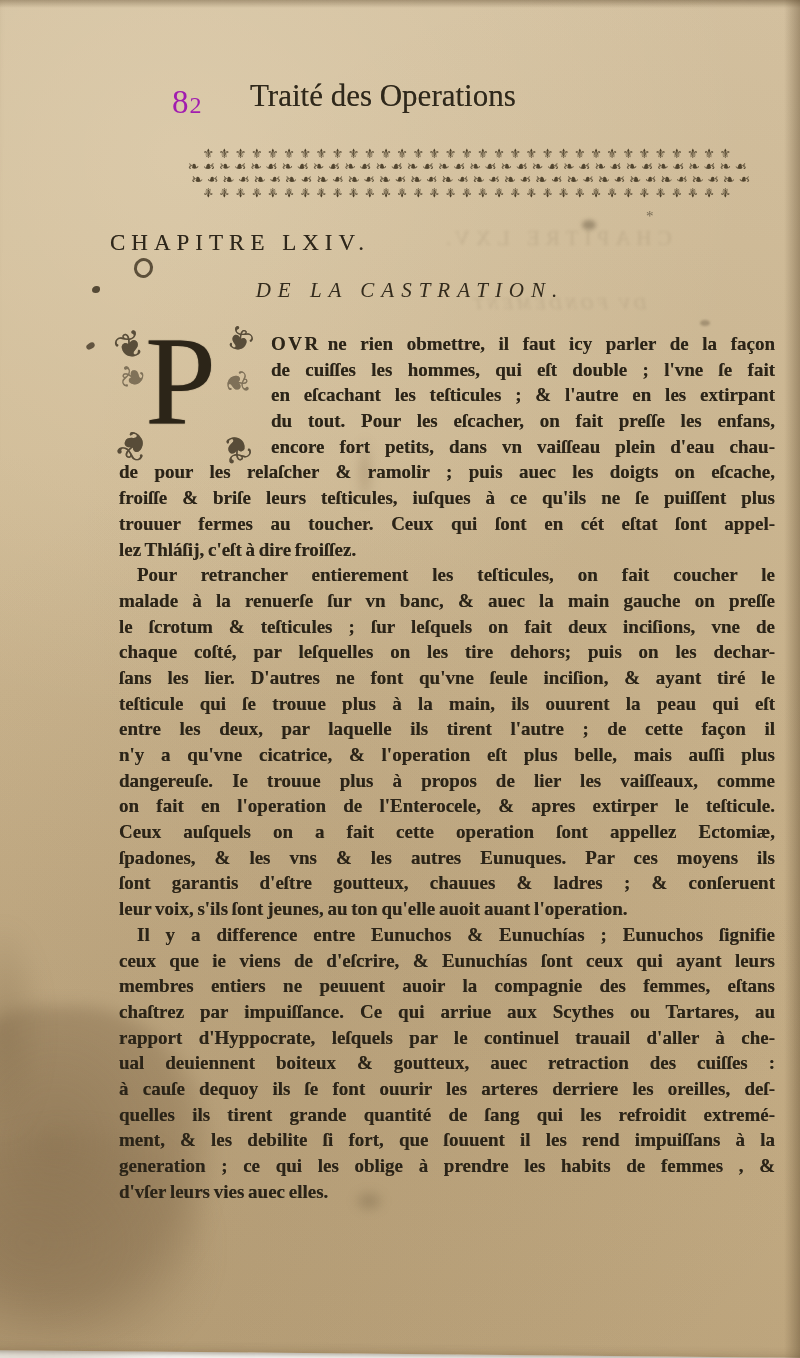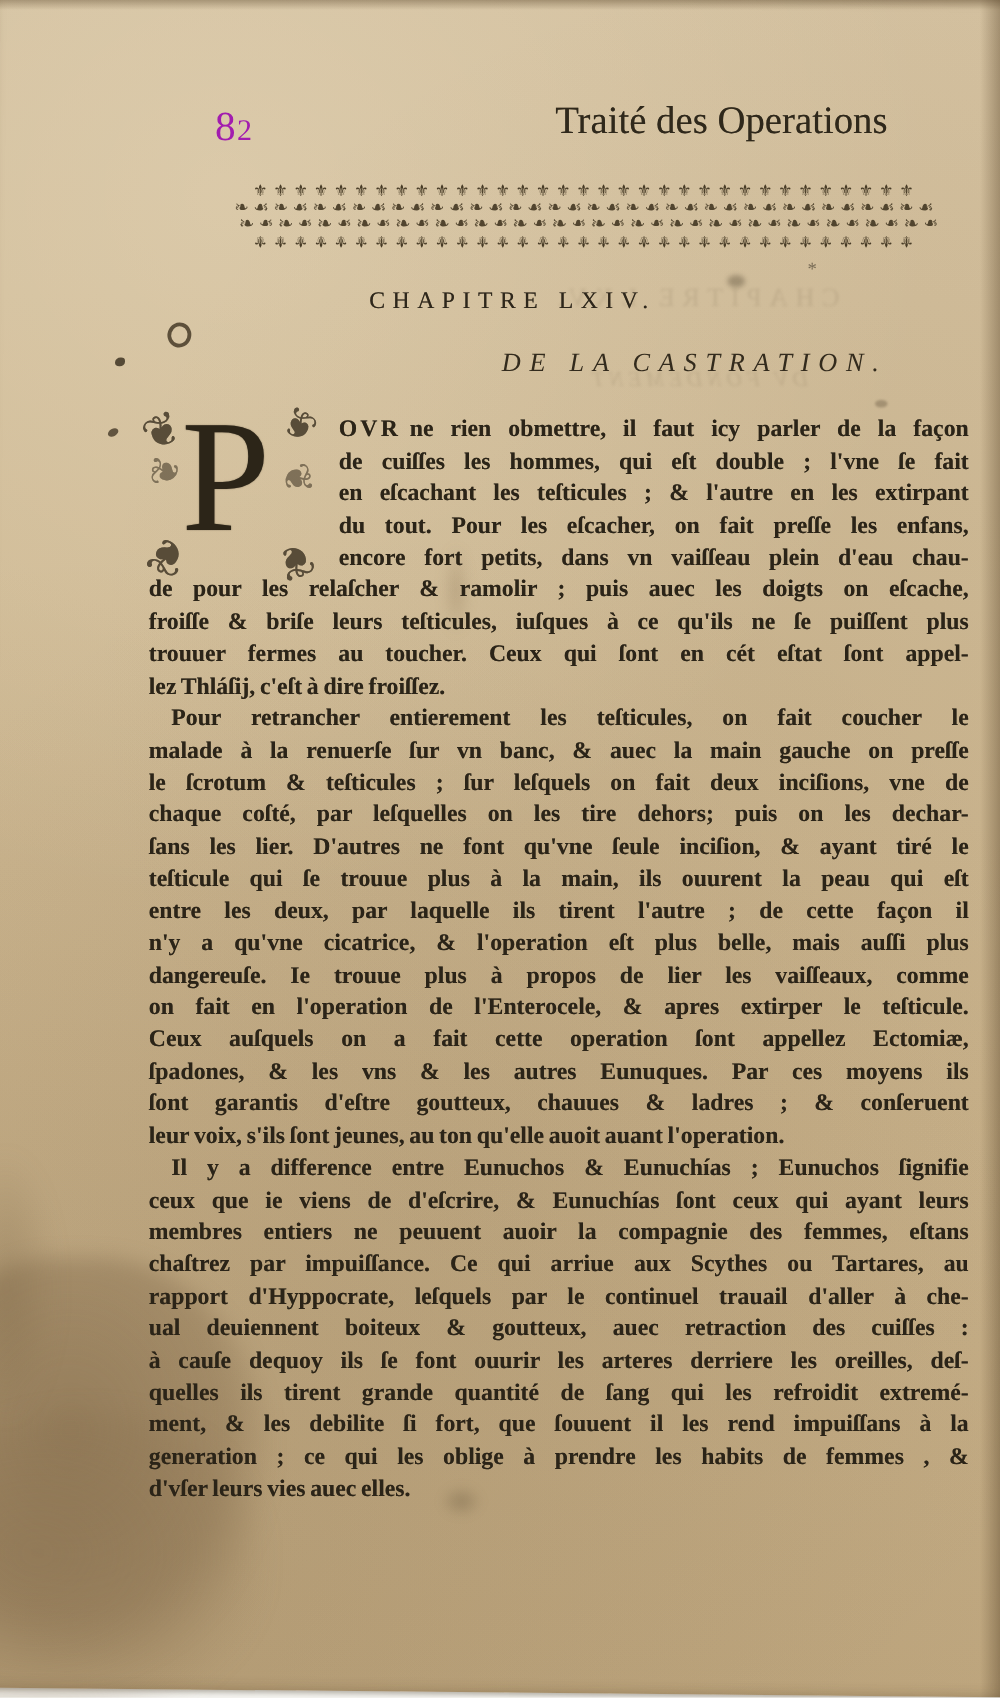--- a/index.html
+++ b/index.html
@@ -64,37 +64,37 @@
   .edge-top{left:0;top:0;width:800px;height:8px;background:linear-gradient(to bottom, rgba(92,72,44,.38), transparent);}
 
   
   .ghost{transform:scaleX(-1);opacity:.13;filter:blur(1.4px);color:#5c4b33;white-space:nowrap;}
   .ghost1{left:440px;top:226px;font-size:21px;letter-spacing:6px;}
   .ghost2{left:470px;top:294px;font-size:17px;font-style:italic;letter-spacing:4px;}
 
   
   .pagenum{left:172px;top:84px;position:absolute;font-size:24px;color:#a21caf;letter-spacing:1px;}
   .pagenum::first-letter{font-size:33px;}
-  .running-title{position:absolute;left:250px;top:78px;width:460px;text-align:right;
+  .running-title{position:absolute;left:250px;top:78px;width:460px;text-align:left;
     font-size:31px;color:#2f281b;text-shadow:0 0 .5px rgba(47,40,27,.6);}
 
   
   .orn{position:absolute;left:172px;top:147px;width:594px;text-align:center;color:#473b26;}
   .orn-r{height:13px;line-height:13px;overflow:hidden;font-family:"DejaVu Sans",sans-serif;}
   .orn-tulip{font-size:13px;letter-spacing:4.5px;}
   .orn-scroll{font-size:14px;letter-spacing:3.5px;opacity:.92;}
   .flipx{transform:scaleX(-1);}
   .flipy{transform:scaleY(-1);}
 
   .note-mark{position:absolute;left:646px;top:208px;font-size:15px;opacity:.55;}
 
   
-  .chap{position:absolute;left:110px;top:230px;width:600px;text-align:center;
-    font-size:19px;letter-spacing:6px;color:#2e271b;text-shadow:0 0 .5px rgba(46,39,27,.55);}
-  .chap-sub{position:absolute;left:110px;top:278px;width:600px;text-align:right;
+  .chap{position:absolute;left:110px;top:230px;width:600px;text-align:left;
+    font-size:23px;letter-spacing:6px;color:#2e271b;text-shadow:0 0 .5px rgba(46,39,27,.55);}
+  .chap-sub{position:absolute;left:110px;top:278px;width:600px;text-align:center;
     font-style:italic;font-size:21px;letter-spacing:7px;color:#332b1d;}
 
   
   .bodycol{position:absolute;left:119px;top:331px;width:656px;
     font-size:19px;color:#2b2418;text-shadow:0 0 .45px rgba(43,36,24,.55);
     word-spacing:-1px;}
   .bline{height:25.7px;line-height:25.7px;text-align:justify;text-align-last:justify;overflow:visible;font-weight:bold;}
   .bline.no-just{text-align-last:left;}
   .bline.indent{text-indent:18px;}
   .lead{letter-spacing:2.5px;margin-right:7px;}

